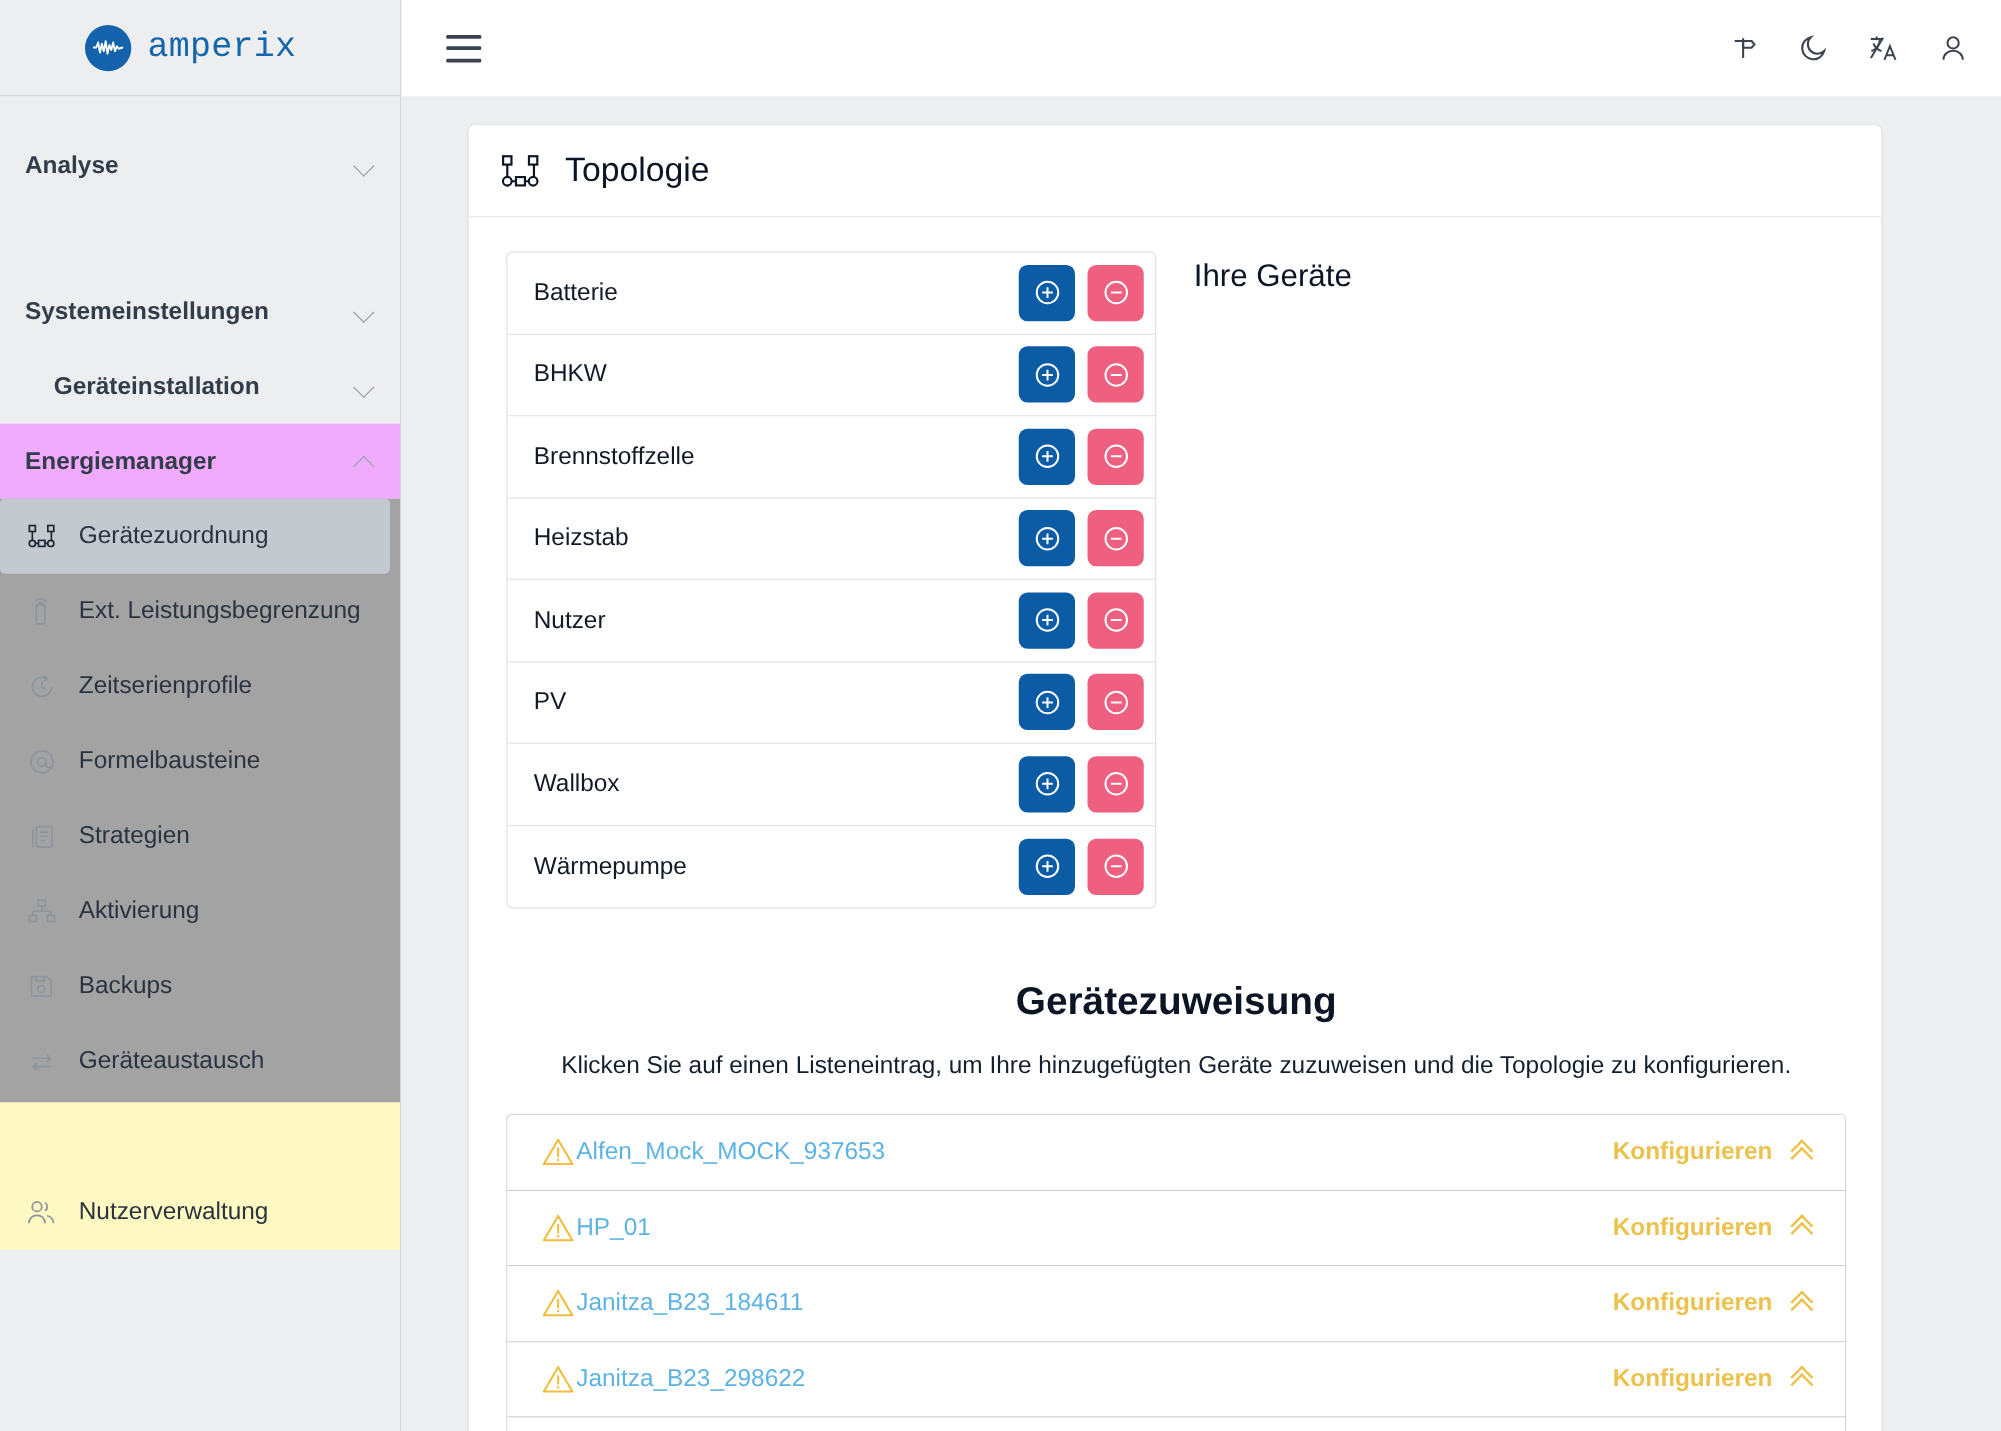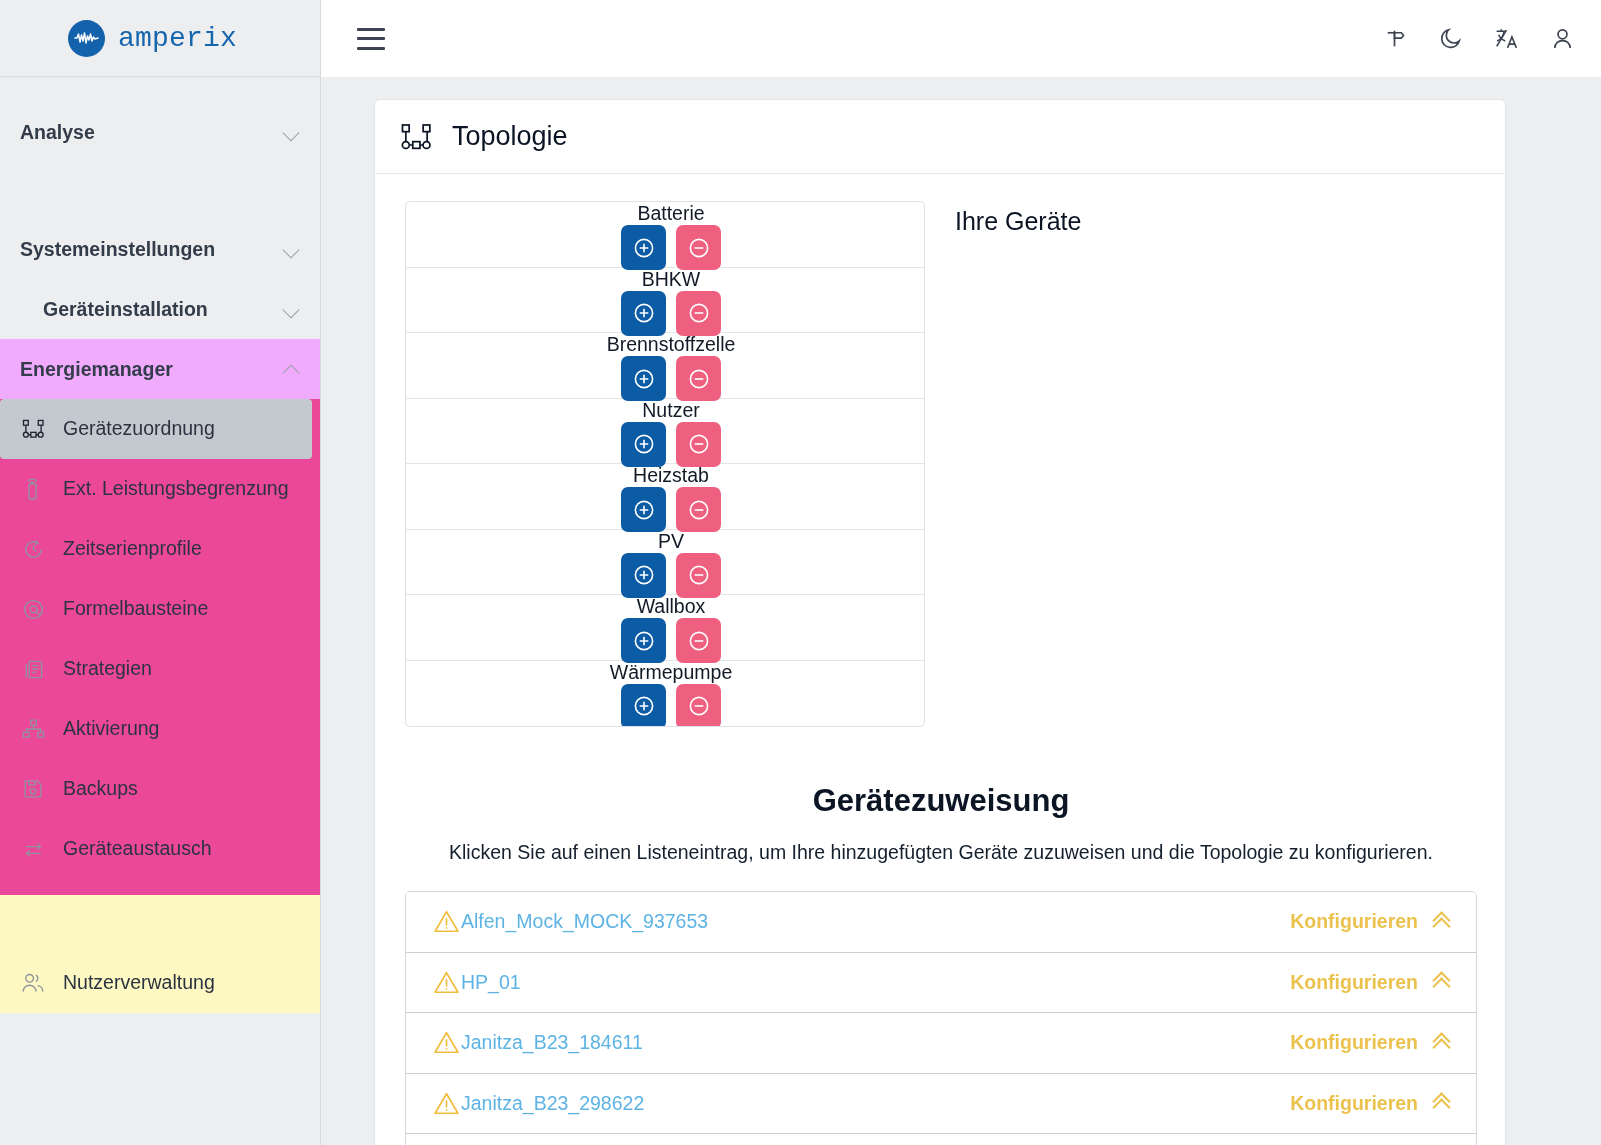--- a/index.html
+++ b/index.html
@@ -60,21 +60,21 @@
   }
   .chev::before {
     content: ""; position: absolute; left: 1px; top: 3px;
     width: 11px; height: 11px;
     border-right: 1.6px solid #9aa1ac;
     border-bottom: 1.6px solid #9aa1ac;
     transform: rotate(45deg);
   }
   .chev.up::before { transform: rotate(-135deg); top: 6px; }
 
-  .subnav { background: #ec4899; padding-bottom: 16px; }
+  .subnav { background: #a3a3a3; padding-bottom: 3px; }
   .sub-item {
     height: 60px;
     display: flex; align-items: center; gap: 17px;
     padding-left: 20px;
     font-size: 19.5px; color: #2b3340;
     cursor: pointer;
   }
   .sub-item.active {
     background: #c4c8cf;
     border-radius: 4px;
@@ -134,21 +134,20 @@
   .type-list {
     width: 520px; flex: 0 0 520px;
     border: 1px solid #dfe2e5; border-radius: 5px;
     overflow: hidden; background: #fff;
   }
   .type-row {
     height: 65.5px;
     display: flex; align-items: center; justify-content: space-between;
     padding: 0 9px 0 21px;
     border-bottom: 1px solid #e3e6e9;
-    flex-direction: column;
   }
   .type-row:last-child { border-bottom: none; }
   .type-name { font-size: 19.5px; color: #121a27; }
   .type-actions { display: flex; gap: 10px; }
   .btn-sq {
     width: 45px; height: 45px; border-radius: 7px;
     border: none; cursor: pointer;
     display: flex; align-items: center; justify-content: center;
   }
   .btn-add { background: #0b5ca4; }
@@ -447,39 +446,39 @@
                 <button class="btn-sq btn-rem">
                   <svg width="24" height="24" viewBox="0 0 24 24" fill="none" stroke="#fff" stroke-width="1.6">
                       <circle cx="12" cy="12" r="8.6"></circle>
                       <path d="M7.7 12h8.6"></path>
                     </svg>
                 </button>
               </span>
             </div>
 
             <div class="type-row">
+              <span class="type-name">Heizstab</span>
+              <span class="type-actions">
+                <button class="btn-sq btn-add">
+                  <svg width="24" height="24" viewBox="0 0 24 24" fill="none" stroke="#fff" stroke-width="1.6">
+                      <circle cx="12" cy="12" r="8.6"></circle>
+                      <path d="M12 7.7v8.6M7.7 12h8.6"></path>
+                    </svg>
+                </button>
+                <button class="btn-sq btn-rem">
+                  <svg width="24" height="24" viewBox="0 0 24 24" fill="none" stroke="#fff" stroke-width="1.6">
+                      <circle cx="12" cy="12" r="8.6"></circle>
+                      <path d="M7.7 12h8.6"></path>
+                    </svg>
+                </button>
+              </span>
+            </div>
+
+            <div class="type-row">
               <span class="type-name">Nutzer</span>
-              <span class="type-actions">
-                <button class="btn-sq btn-add">
-                  <svg width="24" height="24" viewBox="0 0 24 24" fill="none" stroke="#fff" stroke-width="1.6">
-                      <circle cx="12" cy="12" r="8.6"></circle>
-                      <path d="M12 7.7v8.6M7.7 12h8.6"></path>
-                    </svg>
-                </button>
-                <button class="btn-sq btn-rem">
-                  <svg width="24" height="24" viewBox="0 0 24 24" fill="none" stroke="#fff" stroke-width="1.6">
-                      <circle cx="12" cy="12" r="8.6"></circle>
-                      <path d="M7.7 12h8.6"></path>
-                    </svg>
-                </button>
-              </span>
-            </div>
-
-            <div class="type-row">
-              <span class="type-name">Heizstab</span>
               <span class="type-actions">
                 <button class="btn-sq btn-add">
                   <svg width="24" height="24" viewBox="0 0 24 24" fill="none" stroke="#fff" stroke-width="1.6">
                       <circle cx="12" cy="12" r="8.6"></circle>
                       <path d="M12 7.7v8.6M7.7 12h8.6"></path>
                     </svg>
                 </button>
                 <button class="btn-sq btn-rem">
                   <svg width="24" height="24" viewBox="0 0 24 24" fill="none" stroke="#fff" stroke-width="1.6">
                       <circle cx="12" cy="12" r="8.6"></circle>

